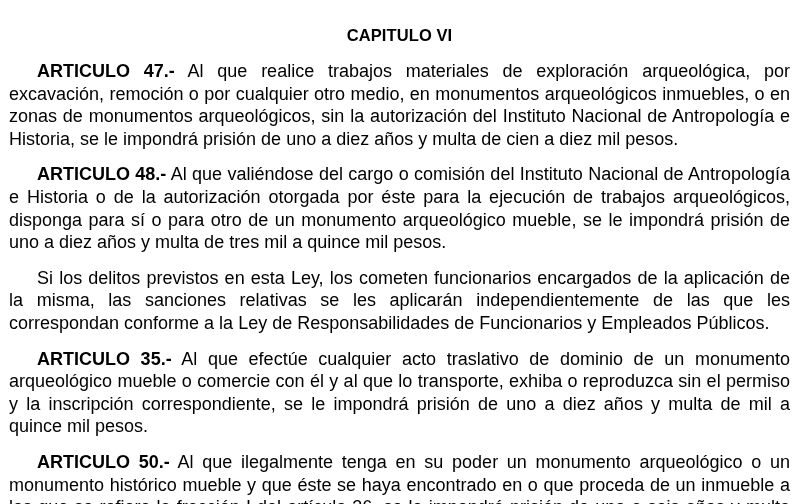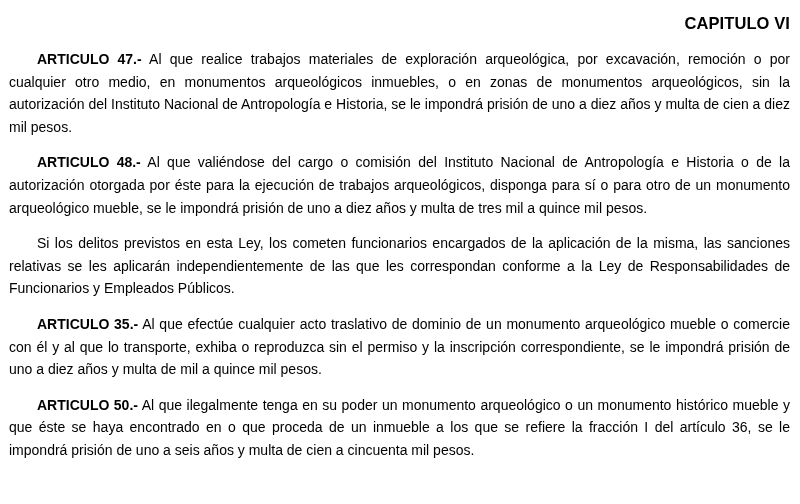--- a/index.html
+++ b/index.html
@@ -18,40 +18,40 @@
   .page {
     position: relative;
     width: 800px;
     height: 504px;
     background: #ffffff;
     box-sizing: border-box;
     padding: 11px 10px 0 9px;
   }
 
   .chapter-heading {
-    text-align: right;
+    text-align: center;
     font-weight: bold;
     font-size: 16.5px;
     line-height: 25px;
     letter-spacing: 0.1px;
-    margin: 0;
+    margin: 12px;
   }
 
   .chapter-heading .title-line {
     display: block;
     white-space: nowrap;
   }
 
   .body-block {
     margin-top: 12px;
   }
 
   p.para {
     margin: 0 0 13px 0;
-    font-size: 14px;
+    font-size: 18px;
     line-height: 22.6px;
     text-align: justify;
     text-justify: inter-word;
     text-indent: 28px;
     word-spacing: 0px;
     hyphens: none;
   }
 
   p.para:last-child {
     margin-bottom: 0;

